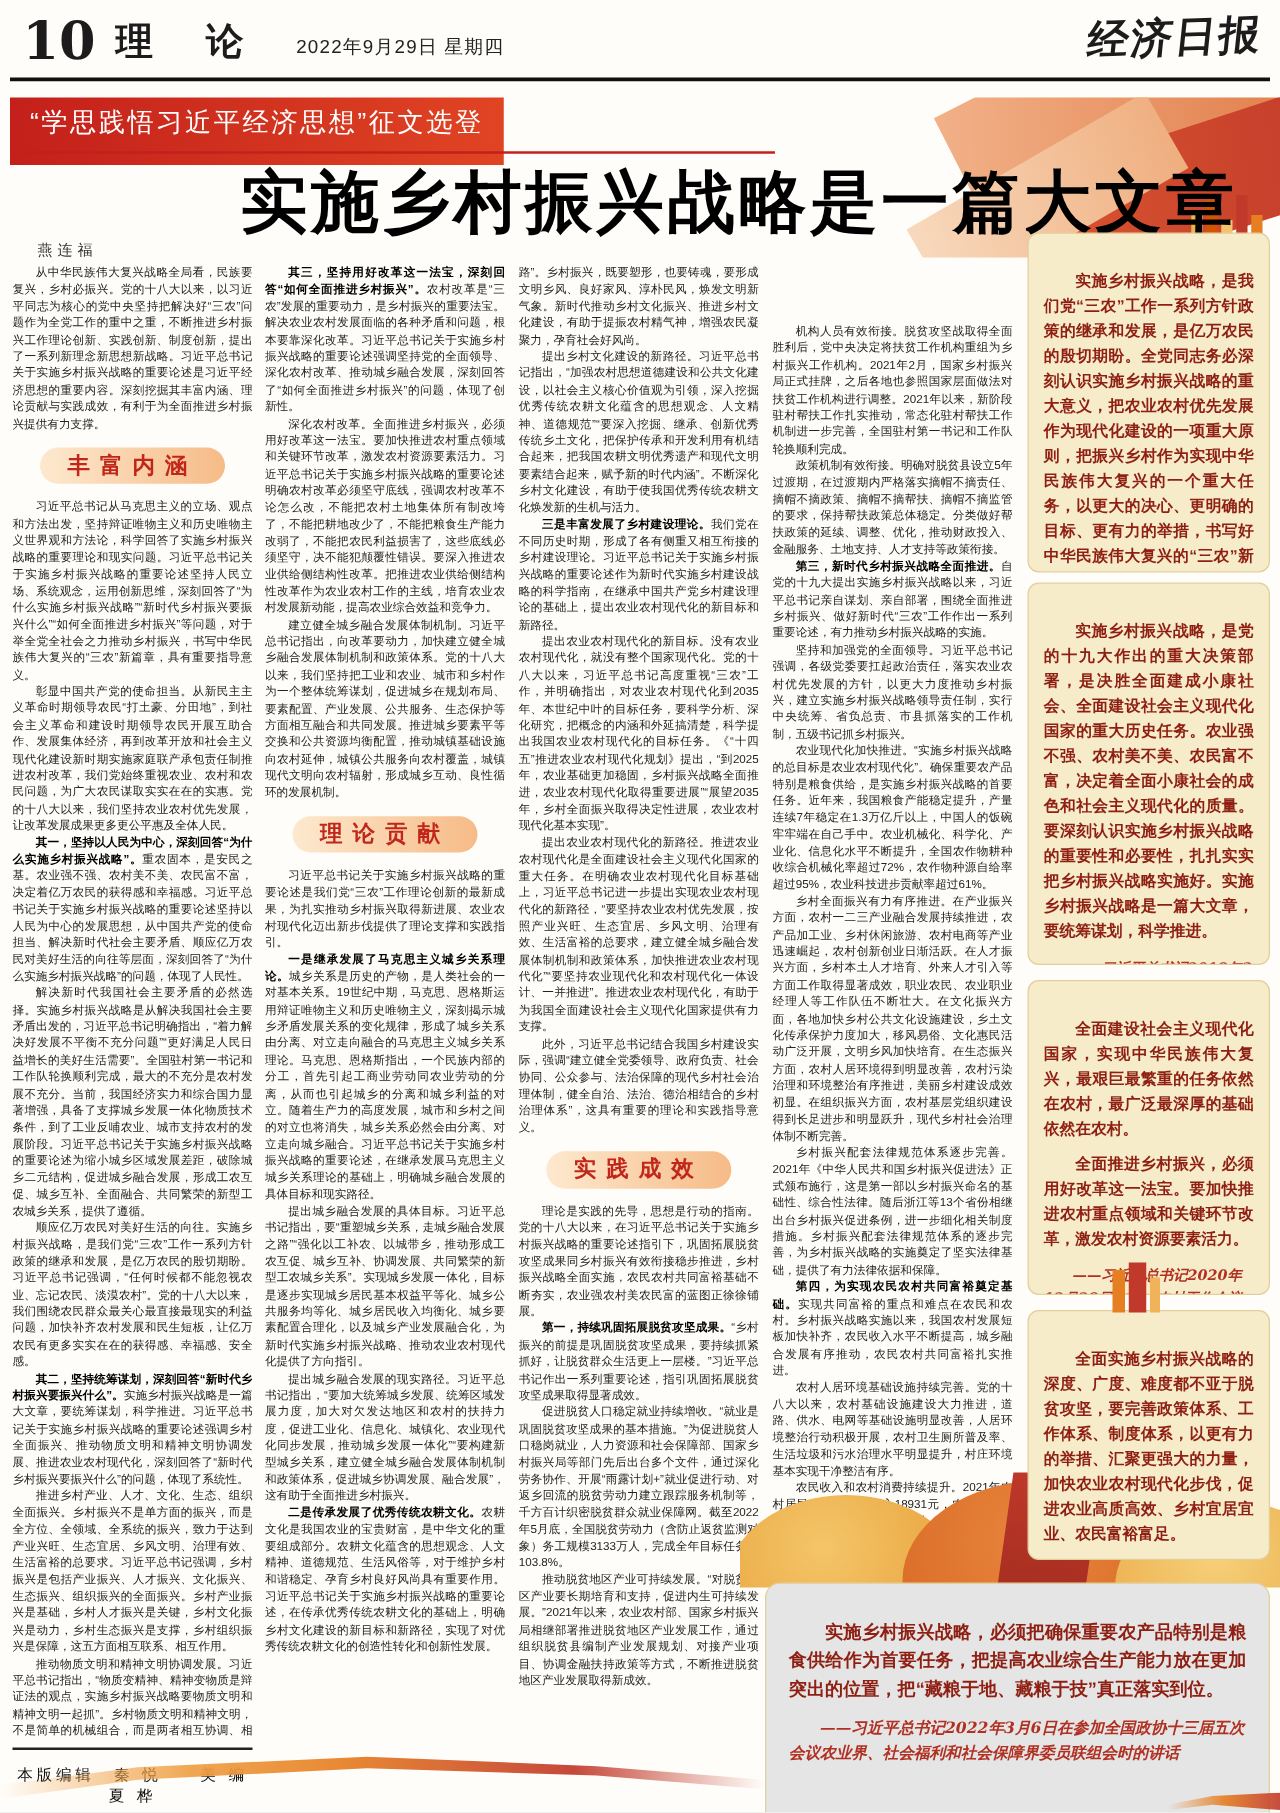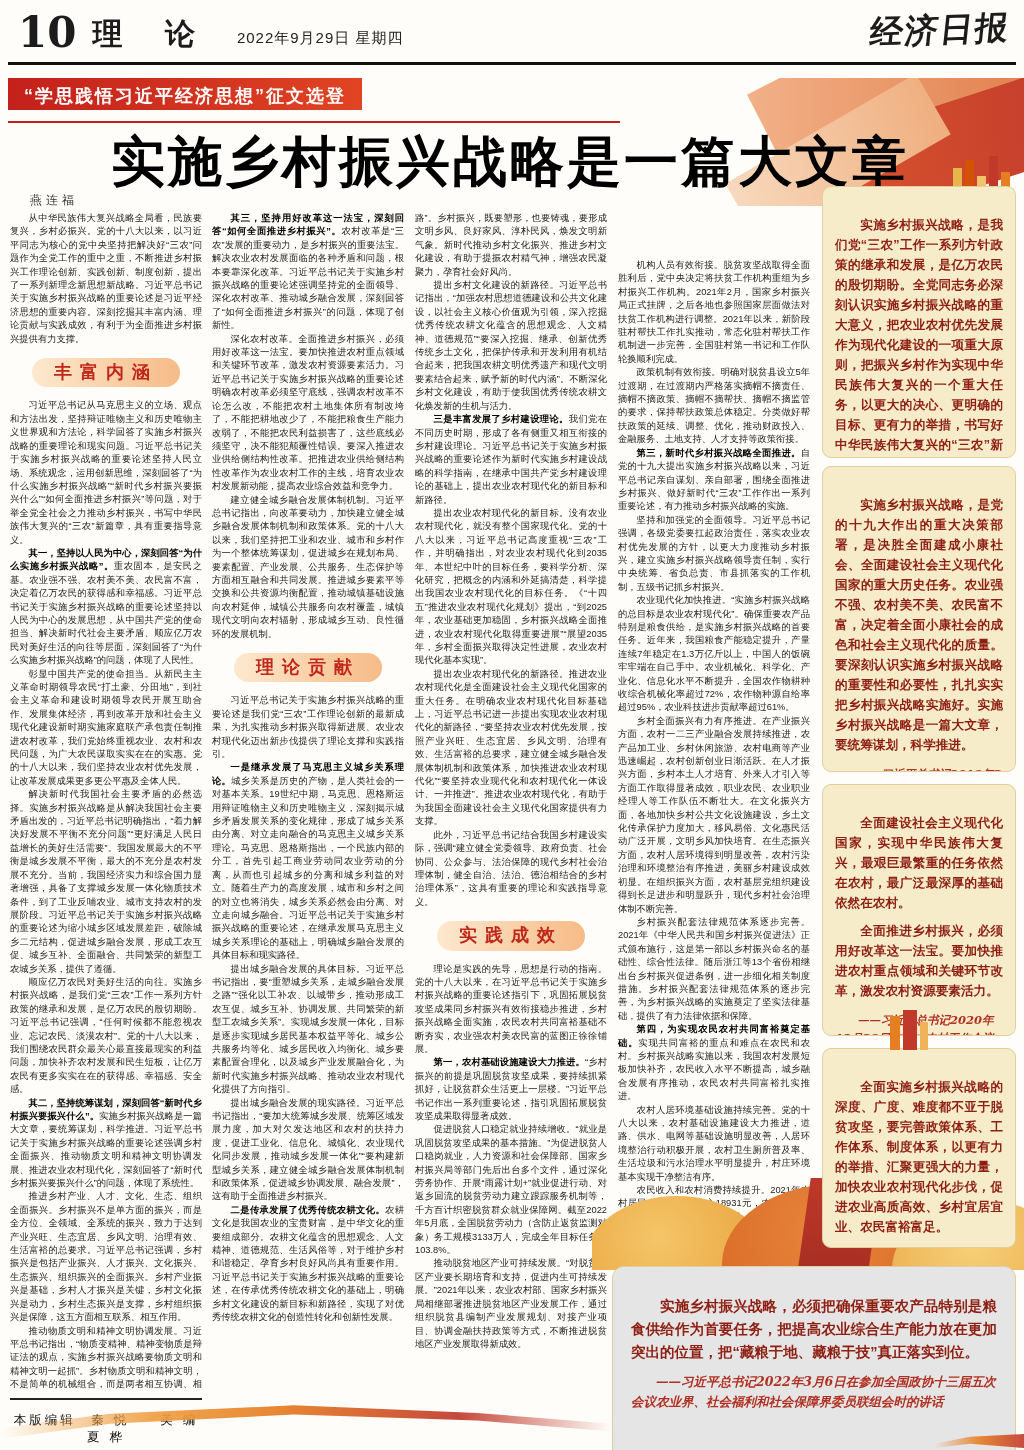--- a/index.html
+++ b/index.html
@@ -8,24 +8,24 @@
   
   .hdr{position:absolute;left:18px;top:8px;right:14px;height:52px;}
   .page-num{display:inline-block;font-family:"DejaVu Serif",serif;font-weight:900;font-size:42px;vertical-align:bottom;line-height:50px;}
   .section-title{display:inline-block;font-family:"DejaVu Serif",serif;font-weight:700;font-size:30px;letter-spacing:16px;margin-left:16px;vertical-align:bottom;line-height:48px;}
   .hdr-date{display:inline-block;font-size:15px;color:#222;margin-left:26px;vertical-align:bottom;line-height:40px;letter-spacing:1px;}
   .masthead{position:absolute;right:0;top:0;font-family:"DejaVu Serif",serif;font-weight:900;font-size:33px;transform:rotate(-2deg) skewX(-8deg);letter-spacing:2px;}
   .hdr-rule{position:absolute;left:8px;right:8px;top:62px;height:3px;background:#111;}
   
   .banner{position:absolute;left:8px;top:78px;z-index:3;}
   .banner-box{display:inline-block;background:linear-gradient(90deg,#c3201b,#e04423);color:#fff;
-      font-weight:700;font-size:18px;padding:6px 16px 2px;letter-spacing:2px;}
+      font-weight:400;font-size:21px;padding:6px 16px 20px;letter-spacing:2px;}
   .banner-underline{position:absolute;left:8px;top:121px;width:612px;height:2px;background:#c3201b;z-index:3;}
   
-  .headline{position:absolute;left:30px;top:126px;width:960px;text-align:center;margin:0;z-index:2;
+  .headline{position:absolute;left:30px;top:126px;width:960px;text-align:right;margin:0;z-index:2;
       font-size:54px;font-weight:900;letter-spacing:3px;color:#000;}
   .author{position:absolute;left:30px;top:192px;width:740px;text-align:left;font-size:12px;color:#333;letter-spacing:4px;z-index:2;}
   
   .deco-tr{position:absolute;left:688px;top:78px;width:336px;height:128px;overflow:hidden;z-index:1;}
   .deco-tr .s1{position:absolute;left:70px;top:-58px;width:300px;height:120px;background:linear-gradient(115deg,#f2b188,#e07a46);transform:rotate(-27deg);}
   .deco-tr .s2{position:absolute;left:150px;top:20px;width:260px;height:90px;background:linear-gradient(100deg,#d9532f,#c0392b);transform:rotate(-18deg);}
   .deco-tr .s3{position:absolute;left:40px;top:46px;width:220px;height:70px;background:linear-gradient(100deg,#f8d9bd,#efae7e);transform:rotate(-30deg);}
   .deco-tr .bars{position:absolute;right:14px;bottom:0;display:flex;gap:3px;align-items:flex-end;}
   .deco-tr .bars i{display:block;width:9px;}
   
@@ -106,23 +106,23 @@
     </span>
   </div>
 
   <h1 class="headline">实施乡村振兴战略是一篇大文章</h1>
   <div class="author">燕连福</div>
 
   <div class="col col1">
       <p>从中华民族伟大复兴战略全局看，民族要复兴，乡村必振兴。党的十八大以来，以习近平同志为核心的党中央坚持把解决好“三农”问题作为全党工作的重中之重，不断推进乡村振兴工作理论创新、实践创新、制度创新，提出了一系列新理念新思想新战略。习近平总书记关于实施乡村振兴战略的重要论述是习近平经济思想的重要内容。深刻挖掘其丰富内涵、理论贡献与实践成效，有利于为全面推进乡村振兴提供有力支撑。</p>
       <div class="pill">丰富内涵</div>
       <p>习近平总书记从马克思主义的立场、观点和方法出发，坚持辩证唯物主义和历史唯物主义世界观和方法论，科学回答了实施乡村振兴战略的重要理论和现实问题。习近平总书记关于实施乡村振兴战略的重要论述坚持人民立场、系统观念，运用创新思维，深刻回答了“为什么实施乡村振兴战略”“新时代乡村振兴要振兴什么”“如何全面推进乡村振兴”等问题，对于举全党全社会之力推动乡村振兴，书写中华民族伟大复兴的“三农”新篇章，具有重要指导意义。</p>
+      <p>彰显中国共产党的使命担当。从新民主主义革命时期领导农民“打土豪、分田地”，到社会主义革命和建设时期领导农民开展互助合作、发展集体经济，再到改革开放和社会主义现代化建设新时期实施家庭联产承包责任制推进农村改革，我们党始终重视农业、农村和农民问题，为广大农民谋取实实在在的实惠。党的十八大以来，我们坚持农业农村优先发展，让改革发展成果更多更公平惠及全体人民。</p>
       <p><b>其一，坚持以人民为中心，深刻回答“为什么实施乡村振兴战略”。</b>重农固本，是安民之基。农业强不强、农村美不美、农民富不富，决定着亿万农民的获得感和幸福感。习近平总书记关于实施乡村振兴战略的重要论述坚持以人民为中心的发展思想，从中国共产党的使命担当、解决新时代社会主要矛盾、顺应亿万农民对美好生活的向往等层面，深刻回答了“为什么实施乡村振兴战略”的问题，体现了人民性。</p>
-      <p>彰显中国共产党的使命担当。从新民主主义革命时期领导农民“打土豪、分田地”，到社会主义革命和建设时期领导农民开展互助合作、发展集体经济，再到改革开放和社会主义现代化建设新时期实施家庭联产承包责任制推进农村改革，我们党始终重视农业、农村和农民问题，为广大农民谋取实实在在的实惠。党的十八大以来，我们坚持农业农村优先发展，让改革发展成果更多更公平惠及全体人民。</p>
-      <p>解决新时代我国社会主要矛盾的必然选择。实施乡村振兴战略是从解决我国社会主要矛盾出发的，习近平总书记明确指出，“着力解决好发展不平衡不充分问题”“更好满足人民日益增长的美好生活需要”。我国发展最大的不平衡是城乡发展不平衡，最大的不充分是农村发展不充分。当前，我国经济实力和综合国力显著增强，具备了支撑城乡发展一体化物质技术条件，到了工业反哺农业、城市支持农村的发展阶段。习近平总书记关于实施乡村振兴战略的重要论述为缩小城乡区域发展差距，破除城乡二元结构，促进城乡融合发展，形成工农互促、城乡互补、全面融合、共同繁荣的新型工农城乡关系，提供了遵循。</p>
+      <p>解决新时代我国社会主要矛盾的必然选择。实施乡村振兴战略是从解决我国社会主要矛盾出发的，习近平总书记明确指出，“着力解决好发展不平衡不充分问题”“更好满足人民日益增长的美好生活需要”。全国驻村第一书记和工作队轮换顺利完成，最大的不充分是农村发展不充分。当前，我国经济实力和综合国力显著增强，具备了支撑城乡发展一体化物质技术条件，到了工业反哺农业、城市支持农村的发展阶段。习近平总书记关于实施乡村振兴战略的重要论述为缩小城乡区域发展差距，破除城乡二元结构，促进城乡融合发展，形成工农互促、城乡互补、全面融合、共同繁荣的新型工农城乡关系，提供了遵循。</p>
       <p>顺应亿万农民对美好生活的向往。实施乡村振兴战略，是我们党“三农”工作一系列方针政策的继承和发展，是亿万农民的殷切期盼。习近平总书记强调，“任何时候都不能忽视农业、忘记农民、淡漠农村”。党的十八大以来，我们围绕农民群众最关心最直接最现实的利益问题，加快补齐农村发展和民生短板，让亿万农民有更多实实在在的获得感、幸福感、安全感。</p>
       <p><b>其二，坚持统筹谋划，深刻回答“新时代乡村振兴要振兴什么”。</b>实施乡村振兴战略是一篇大文章，要统筹谋划，科学推进。习近平总书记关于实施乡村振兴战略的重要论述强调乡村全面振兴、推动物质文明和精神文明协调发展、推进农业农村现代化，深刻回答了“新时代乡村振兴要振兴什么”的问题，体现了系统性。</p>
       <p>推进乡村产业、人才、文化、生态、组织全面振兴。乡村振兴不是单方面的振兴，而是全方位、全领域、全系统的振兴，致力于达到产业兴旺、生态宜居、乡风文明、治理有效、生活富裕的总要求。习近平总书记强调，乡村振兴是包括产业振兴、人才振兴、文化振兴、生态振兴、组织振兴的全面振兴。乡村产业振兴是基础，乡村人才振兴是关键，乡村文化振兴是动力，乡村生态振兴是支撑，乡村组织振兴是保障，这五方面相互联系、相互作用。</p>
       <p>推动物质文明和精神文明协调发展。习近平总书记指出，“物质变精神、精神变物质是辩证法的观点，实施乡村振兴战略要物质文明和精神文明一起抓”。乡村物质文明和精神文明，不是简单的机械组合，而是两者相互协调、相互促进，共同组成乡村文明有机整体。</p>
     </div>
   <div class="col col2">
       <p><b>其三，坚持用好改革这一法宝，深刻回答“如何全面推进乡村振兴”。</b>农村改革是“三农”发展的重要动力，是乡村振兴的重要法宝。解决农业农村发展面临的各种矛盾和问题，根本要靠深化改革。习近平总书记关于实施乡村振兴战略的重要论述强调坚持党的全面领导、深化农村改革、推动城乡融合发展，深刻回答了“如何全面推进乡村振兴”的问题，体现了创新性。</p>
       <p>深化农村改革。全面推进乡村振兴，必须用好改革这一法宝。要加快推进农村重点领域和关键环节改革，激发农村资源要素活力。习近平总书记关于实施乡村振兴战略的重要论述明确农村改革必须坚守底线，强调农村改革不论怎么改，不能把农村土地集体所有制改垮了，不能把耕地改少了，不能把粮食生产能力改弱了，不能把农民利益损害了，这些底线必须坚守，决不能犯颠覆性错误。要深入推进农业供给侧结构性改革。把推进农业供给侧结构性改革作为农业农村工作的主线，培育农业农村发展新动能，提高农业综合效益和竞争力。</p>
       <p>建立健全城乡融合发展体制机制。习近平总书记指出，向改革要动力，加快建立健全城乡融合发展体制机制和政策体系。党的十八大以来，我们坚持把工业和农业、城市和乡村作为一个整体统筹谋划，促进城乡在规划布局、要素配置、产业发展、公共服务、生态保护等方面相互融合和共同发展。推进城乡要素平等交换和公共资源均衡配置，推动城镇基础设施向农村延伸，城镇公共服务向农村覆盖，城镇现代文明向农村辐射，形成城乡互动、良性循环的发展机制。</p>
       <div class="pill">理论贡献</div>
@@ -134,21 +134,21 @@
     </div>
   <div class="col col3">
       <p class="cont">路”。乡村振兴，既要塑形，也要铸魂，要形成文明乡风、良好家风、淳朴民风，焕发文明新气象。新时代推动乡村文化振兴、推进乡村文化建设，有助于提振农村精气神，增强农民凝聚力，孕育社会好风尚。</p>
       <p>提出乡村文化建设的新路径。习近平总书记指出，“加强农村思想道德建设和公共文化建设，以社会主义核心价值观为引领，深入挖掘优秀传统农耕文化蕴含的思想观念、人文精神、道德规范”“要深入挖掘、继承、创新优秀传统乡土文化，把保护传承和开发利用有机结合起来，把我国农耕文明优秀遗产和现代文明要素结合起来，赋予新的时代内涵”。不断深化乡村文化建设，有助于使我国优秀传统农耕文化焕发新的生机与活力。</p>
       <p><b>三是丰富发展了乡村建设理论。</b>我们党在不同历史时期，形成了各有侧重又相互衔接的乡村建设理论。习近平总书记关于实施乡村振兴战略的重要论述作为新时代实施乡村建设战略的科学指南，在继承中国共产党乡村建设理论的基础上，提出农业农村现代化的新目标和新路径。</p>
       <p>提出农业农村现代化的新目标。没有农业农村现代化，就没有整个国家现代化。党的十八大以来，习近平总书记高度重视“三农”工作，并明确指出，对农业农村现代化到2035年、本世纪中叶的目标任务，要科学分析、深化研究，把概念的内涵和外延搞清楚，科学提出我国农业农村现代化的目标任务。《“十四五”推进农业农村现代化规划》提出，“到2025年，农业基础更加稳固，乡村振兴战略全面推进，农业农村现代化取得重要进展”“展望2035年，乡村全面振兴取得决定性进展，农业农村现代化基本实现”。</p>
       <p>提出农业农村现代化的新路径。推进农业农村现代化是全面建设社会主义现代化国家的重大任务。在明确农业农村现代化目标基础上，习近平总书记进一步提出实现农业农村现代化的新路径，“要坚持农业农村优先发展，按照产业兴旺、生态宜居、乡风文明、治理有效、生活富裕的总要求，建立健全城乡融合发展体制机制和政策体系，加快推进农业农村现代化”“要坚持农业现代化和农村现代化一体设计、一并推进”。推进农业农村现代化，有助于为我国全面建设社会主义现代化国家提供有力支撑。</p>
       <p>此外，习近平总书记结合我国乡村建设实际，强调“建立健全党委领导、政府负责、社会协同、公众参与、法治保障的现代乡村社会治理体制，健全自治、法治、德治相结合的乡村治理体系”，这具有重要的理论和实践指导意义。</p>
       <div class="pill">实践成效</div>
       <p>理论是实践的先导，思想是行动的指南。党的十八大以来，在习近平总书记关于实施乡村振兴战略的重要论述指引下，巩固拓展脱贫攻坚成果同乡村振兴有效衔接稳步推进，乡村振兴战略全面实施，农民农村共同富裕基础不断夯实，农业强农村美农民富的蓝图正徐徐铺展。</p>
-      <p><b>第一，农村基础设施建设大力推进。</b>“乡村振兴的前提是巩固脱贫攻坚成果，要持续抓紧抓好，让脱贫群众生活更上一层楼。”习近平总书记作出一系列重要论述，指引巩固拓展脱贫攻坚成果取得显著成效。</p>
+      <p><b>第一，持续巩固拓展脱贫攻坚成果。</b>“乡村振兴的前提是巩固脱贫攻坚成果，要持续抓紧抓好，让脱贫群众生活更上一层楼。”习近平总书记作出一系列重要论述，指引巩固拓展脱贫攻坚成果取得显著成效。</p>
       <p>促进脱贫人口稳定就业持续增收。“就业是巩固脱贫攻坚成果的基本措施。”为促进脱贫人口稳岗就业，人力资源和社会保障部、国家乡村振兴局等部门先后出台多个文件，通过深化劳务协作、开展“雨露计划+”就业促进行动、对返乡回流的脱贫劳动力建立跟踪服务机制等，千方百计织密脱贫群众就业保障网。截至2022年5月底，全国脱贫劳动力（含防止返贫监测对象）务工规模3133万人，完成全年目标任务的103.8%。</p>
       <p>推动脱贫地区产业可持续发展。“对脱贫地区产业要长期培育和支持，促进内生可持续发展。”2021年以来，农业农村部、国家乡村振兴局相继部署推进脱贫地区产业发展工作，通过组织脱贫县编制产业发展规划、对接产业项目、协调金融扶持政策等方式，不断推进脱贫地区产业发展取得新成效。</p>
     </div>
   <div class="col col4">
       <p>机构人员有效衔接。脱贫攻坚战取得全面胜利后，党中央决定将扶贫工作机构重组为乡村振兴工作机构。2021年2月，国家乡村振兴局正式挂牌，之后各地也参照国家层面做法对扶贫工作机构进行调整。2021年以来，新阶段驻村帮扶工作扎实推动，常态化驻村帮扶工作机制进一步完善，全国驻村第一书记和工作队轮换顺利完成。</p>
       <p>政策机制有效衔接。明确对脱贫县设立5年过渡期，在过渡期内严格落实摘帽不摘责任、摘帽不摘政策、摘帽不摘帮扶、摘帽不摘监管的要求，保持帮扶政策总体稳定。分类做好帮扶政策的延续、调整、优化，推动财政投入、金融服务、土地支持、人才支持等政策衔接。</p>
       <p><b>第三，新时代乡村振兴战略全面推进。</b>自党的十九大提出实施乡村振兴战略以来，习近平总书记亲自谋划、亲自部署，围绕全面推进乡村振兴、做好新时代“三农”工作作出一系列重要论述，有力推动乡村振兴战略的实施。</p>
       <p>坚持和加强党的全面领导。习近平总书记强调，各级党委要扛起政治责任，落实农业农村优先发展的方针，以更大力度推动乡村振兴，建立实施乡村振兴战略领导责任制，实行中央统筹、省负总责、市县抓落实的工作机制，五级书记抓乡村振兴。</p>
       <p>农业现代化加快推进。“实施乡村振兴战略的总目标是农业农村现代化”。确保重要农产品特别是粮食供给，是实施乡村振兴战略的首要任务。近年来，我国粮食产能稳定提升，产量连续7年稳定在1.3万亿斤以上，中国人的饭碗牢牢端在自己手中。农业机械化、科学化、产业化、信息化水平不断提升，全国农作物耕种收综合机械化率超过72%，农作物种源自给率超过95%，农业科技进步贡献率超过61%。</p>
       <p>乡村全面振兴有力有序推进。在产业振兴方面，农村一二三产业融合发展持续推进，农产品加工业、乡村休闲旅游、农村电商等产业迅速崛起，农村创新创业日渐活跃。在人才振兴方面，乡村本土人才培育、外来人才引入等方面工作取得显著成效，职业农民、农业职业经理人等工作队伍不断壮大。在文化振兴方面，各地加快乡村公共文化设施建设，乡土文化传承保护力度加大，移风易俗、文化惠民活动广泛开展，文明乡风加快培育。在生态振兴方面，农村人居环境得到明显改善，农村污染治理和环境整治有序推进，美丽乡村建设成效初显。在组织振兴方面，农村基层党组织建设得到长足进步和明显跃升，现代乡村社会治理体制不断完善。</p>

